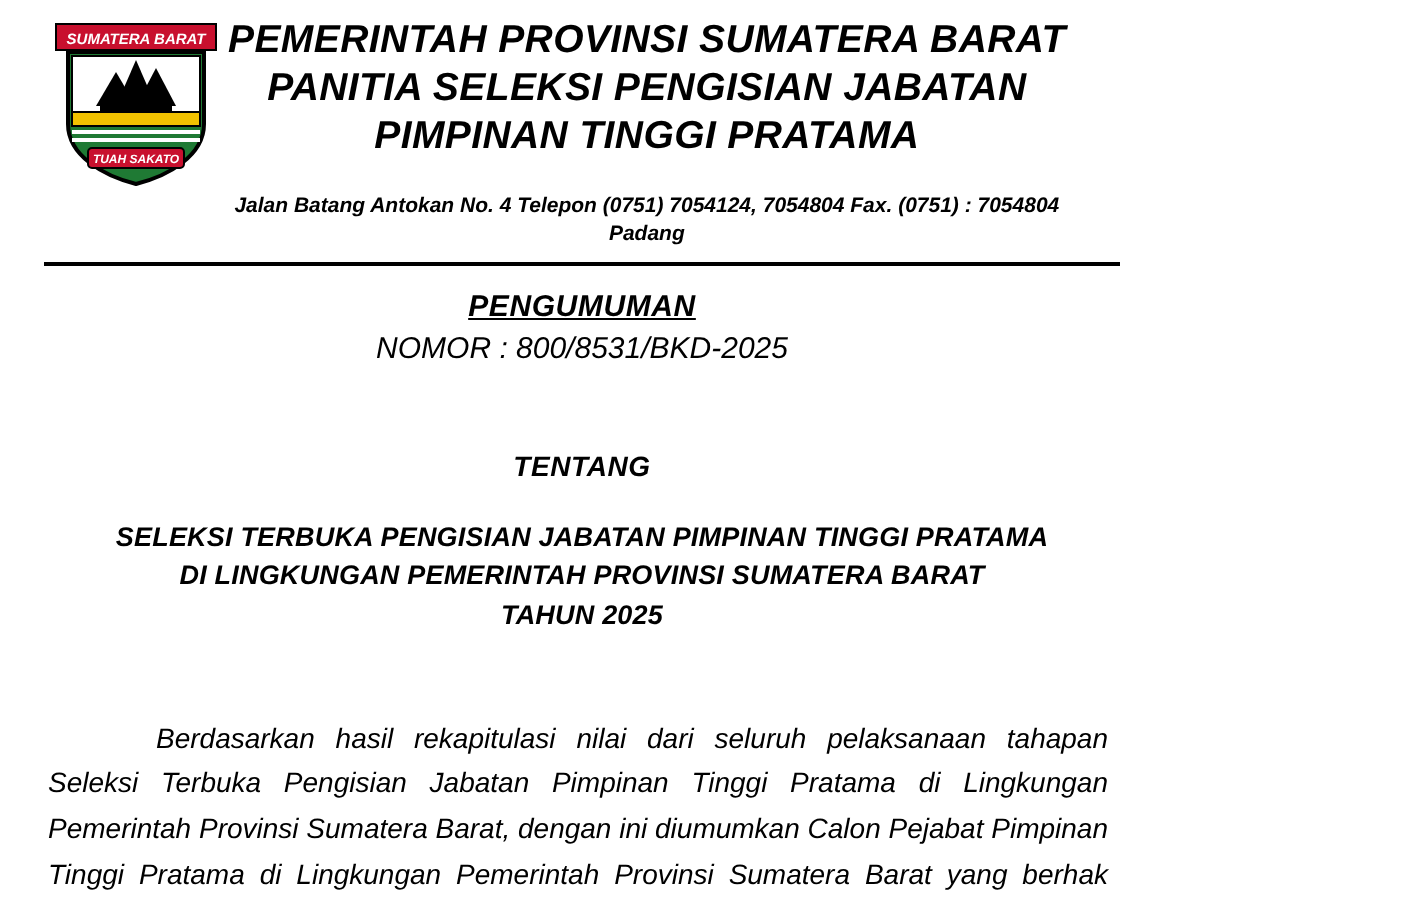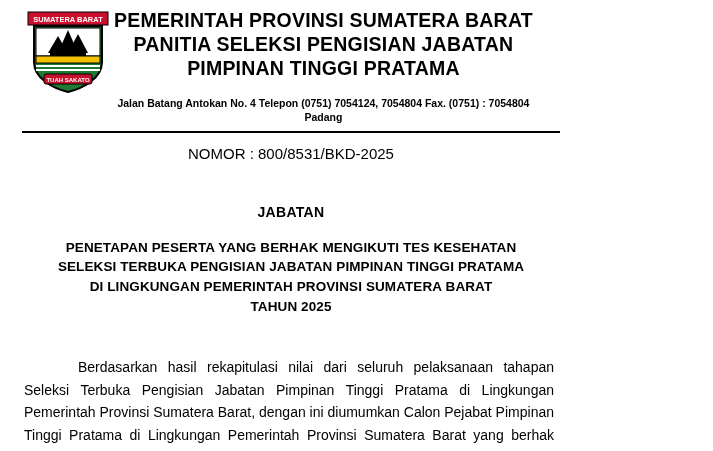--- a/index.html
+++ b/index.html
@@ -13,20 +13,21 @@
     font-family: "Liberation Sans", sans-serif;
     color: #000000;
     overflow: hidden;
   }
   .page {
     position: relative;
     width: 582px;
     height: 451px;
     box-sizing: border-box;
     padding: 8px 22px 0 22px;
+    font-style: italic;
   }
 
   
   .letterhead {
     display: flex;
     align-items: flex-start;
     justify-content: flex-start;
   }
   .crest {
     width: 92px;
@@ -146,27 +147,27 @@
       <div class="head-line">PIMPINAN TINGGI PRATAMA</div>
       <div class="head-sub">
         <div>Jalan Batang Antokan No. 4 Telepon (0751) 7054124, 7054804 Fax. (0751) : 7054804 Padang</div>
       </div>
     </div>
   </div>
 
   <div class="rule"></div>
 
   <div class="announce">
+    <div class="announce-title">PENGUMUMAN</div>
     <div class="announce-number">NOMOR : 800/8531/BKD-2025</div>
   </div>
 
-  <div class="tentang">JABATAN</div>
+  <div class="tentang">TENTANG</div>
 
   <div class="subject">
-    <div>PENETAPAN PESERTA YANG BERHAK MENGIKUTI TES KESEHATAN</div>
     <div>SELEKSI TERBUKA PENGISIAN JABATAN PIMPINAN TINGGI PRATAMA</div>
     <div>DI LINGKUNGAN PEMERINTAH PROVINSI SUMATERA BARAT</div>
     <div>TAHUN 2025</div>
   </div>
 
   <div class="body-par">
     <span class="indent"></span><span>Berdasarkan hasil rekapitulasi nilai dari seluruh pelaksanaan tahapan Seleksi Terbuka Pengisian Jabatan Pimpinan Tinggi Pratama di Lingkungan Pemerintah Provinsi Sumatera Barat, dengan ini diumumkan Calon Pejabat Pimpinan Tinggi Pratama di Lingkungan Pemerintah Provinsi Sumatera Barat yang berhak mengikuti tes Kesehatan sesuai abjad sebagai berikut :</span>
   </div>
 
 </div>

